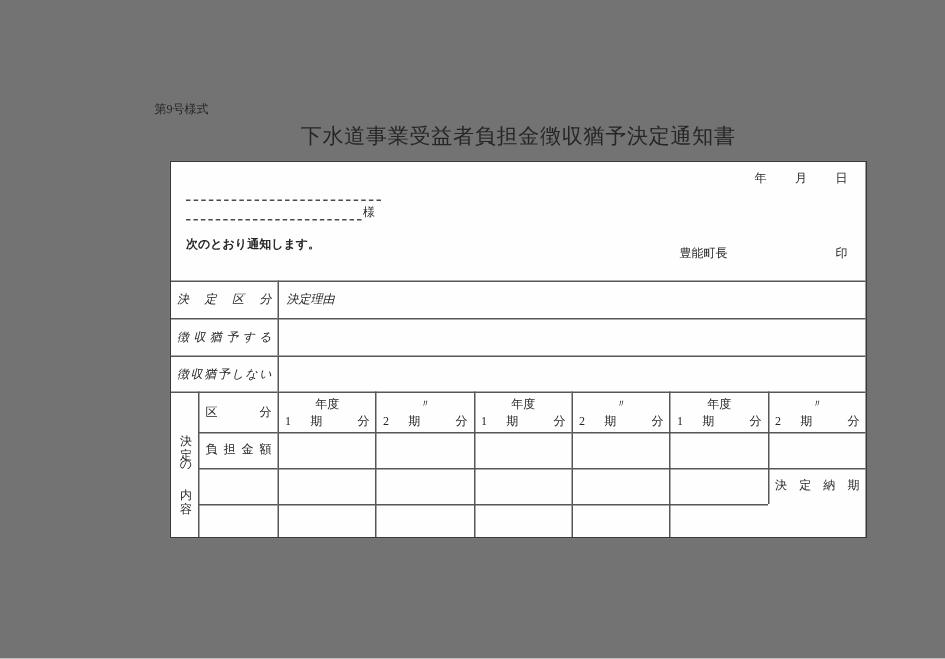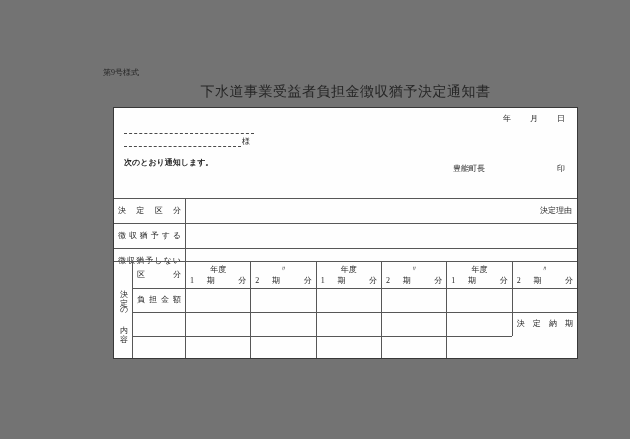--- a/index.html
+++ b/index.html
@@ -13,23 +13,23 @@
   .form-box{position:absolute;left:113px;top:107px;width:465px;height:252px;border:1.5px solid #383838;box-sizing:border-box;background:#fefefe;}
   .dateline{position:absolute;top:6px;right:12px;width:62px;display:flex;justify-content:space-between;}
   .addr{position:absolute;left:10px;top:14px;}
   .addr-row{height:13px;}
   .dash{display:inline-block;width:130px;height:11px;border-bottom:1px dashed #4a4a4a;vertical-align:bottom;}
   .dash.short{width:117px;}
   .honorific{display:inline-block;vertical-align:bottom;margin-left:1px;}
   .mayorline{position:absolute;top:44px;left:339px;right:12px;display:flex;justify-content:space-between;margin-top:12px;}
   .notify{position:absolute;left:10px;top:50px;font-weight:bold;}
   
-  .t1{position:absolute;left:0;right:0;top:90px;height:74px;display:grid;
-      grid-template-columns:71px 1fr;grid-template-rows:25px 25px 24px;}
-  .t1 > div{border-top:1px solid #575757;box-sizing:border-box;text-align:right;}
+  .t1{position:absolute;left:0;right:0;top:79px;height:74px;display:grid;
+      grid-template-columns:71px 1fr;grid-template-rows:25px 25px 24px;font-style:italic;}
+  .t1 > div{border-top:1px solid #575757;box-sizing:border-box;}
   .c-right{border-left:1px solid #575757;}
   .jlabel{text-align:justify;text-align-last:justify;-moz-text-align-last:justify;padding:0 4px;}
   .lh25{line-height:24px;}
   .reason{line-height:24px;padding:0 5px;}
   
   .t2{position:absolute;left:0;right:0;top:153px;bottom:0;display:grid;
       grid-template-columns:18px 53px repeat(6,1fr);grid-template-rows:27px 24px 24px 1fr;}
   .t2 > div{border-top:1px solid #575757;box-sizing:border-box;}
   .side{grid-row:1/5;display:flex;align-items:center;justify-content:center;}
   .vtext{writing-mode:vertical-rl;text-orientation:upright;letter-spacing:9px;line-height:18px;}

